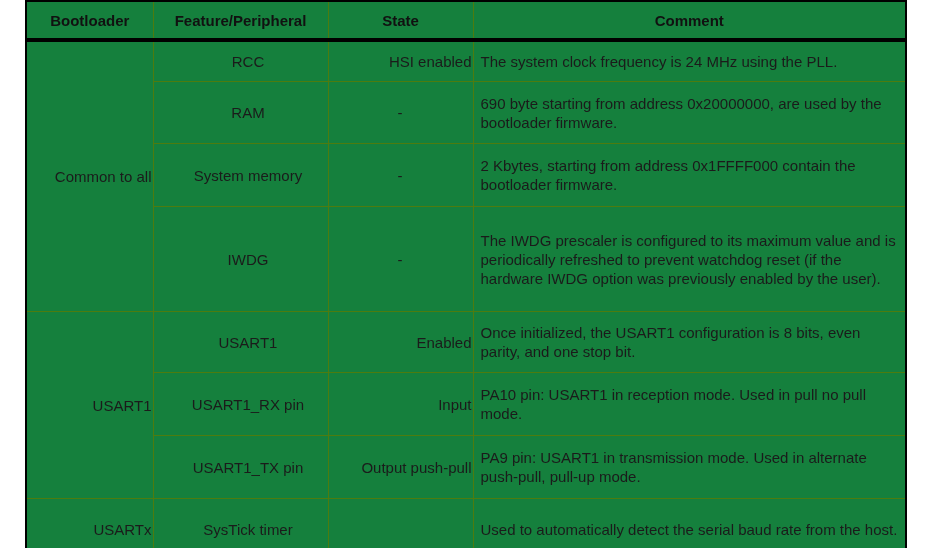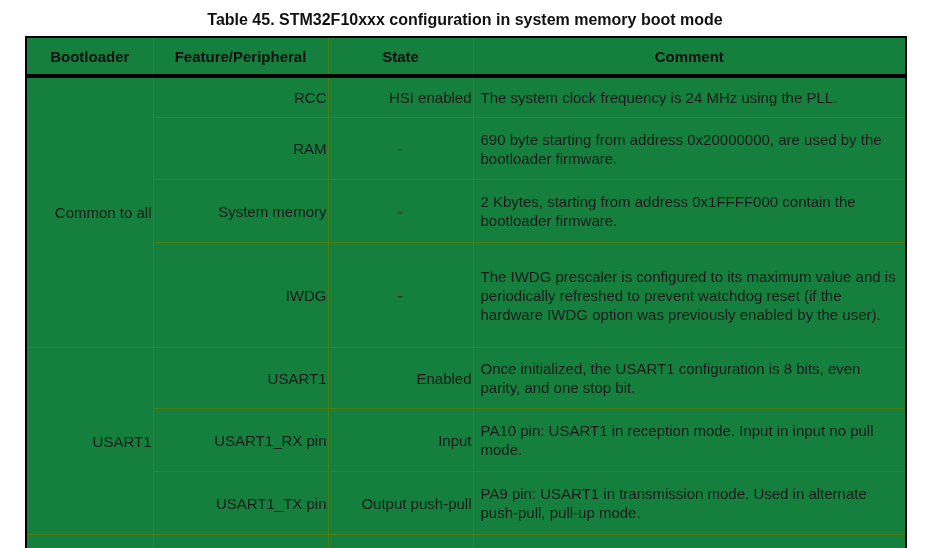--- a/index.html
+++ b/index.html
@@ -45,21 +45,21 @@
     text-align: center;
     height: 34px;
     color: #111111;
   }
   td.boot {
     padding-left: 8px;
     text-align: right;
   }
   td.feat {
     padding-left: 16px;
-    text-align: right;
+    text-align: center;
   }
   td.state {
     padding-left: 7px;
     text-align: right;
   }
   td.state.center {
     padding-left: 0;
     text-align: center;
   }
   td.comment {
@@ -72,21 +72,20 @@
   tr.h52  td { height: 52px; }
   tr.h53  td { height: 53px; }
   tr.h54  td { height: 54px; }
   tr.h96  td { height: 96px; }
 </style>
 </head>
 <body>
 
 <div class="page">
 
-  <div class="caption">Table 45. STM32F10xxx configuration in system memory boot mode</div>
 
   <table class="cfg">
     <colgroup>
       <col style="width:127px">
       <col style="width:175px">
       <col style="width:145px">
       <col style="width:433px">
     </colgroup>
     <thead>
       <tr>
@@ -122,21 +121,21 @@
 
       <tr class="h52">
         <td class="boot" rowspan="3">USART1</td>
         <td class="feat">USART1</td>
         <td class="state">Enabled</td>
         <td class="comment">Once initialized, the USART1 configuration is 8 bits, even parity, and one stop bit.</td>
       </tr>
       <tr class="h54">
         <td class="feat">USART1_RX pin</td>
         <td class="state">Input</td>
-        <td class="comment">PA10 pin: USART1 in reception mode. Input in input no pull mode.</td>
+        <td class="comment">PA10 pin: USART1 in reception mode. Used in pull no pull mode.</td>
       </tr>
       <tr class="h54">
         <td class="feat">USART1_TX pin</td>
         <td class="state">Output push-pull</td>
         <td class="comment">PA9 pin: USART1 in transmission mode. Used in alternate push-pull, pull-up mode.</td>
       </tr>
 
       <tr class="h52">
         <td class="boot">USARTx</td>
         <td class="feat">SysTick timer</td>

